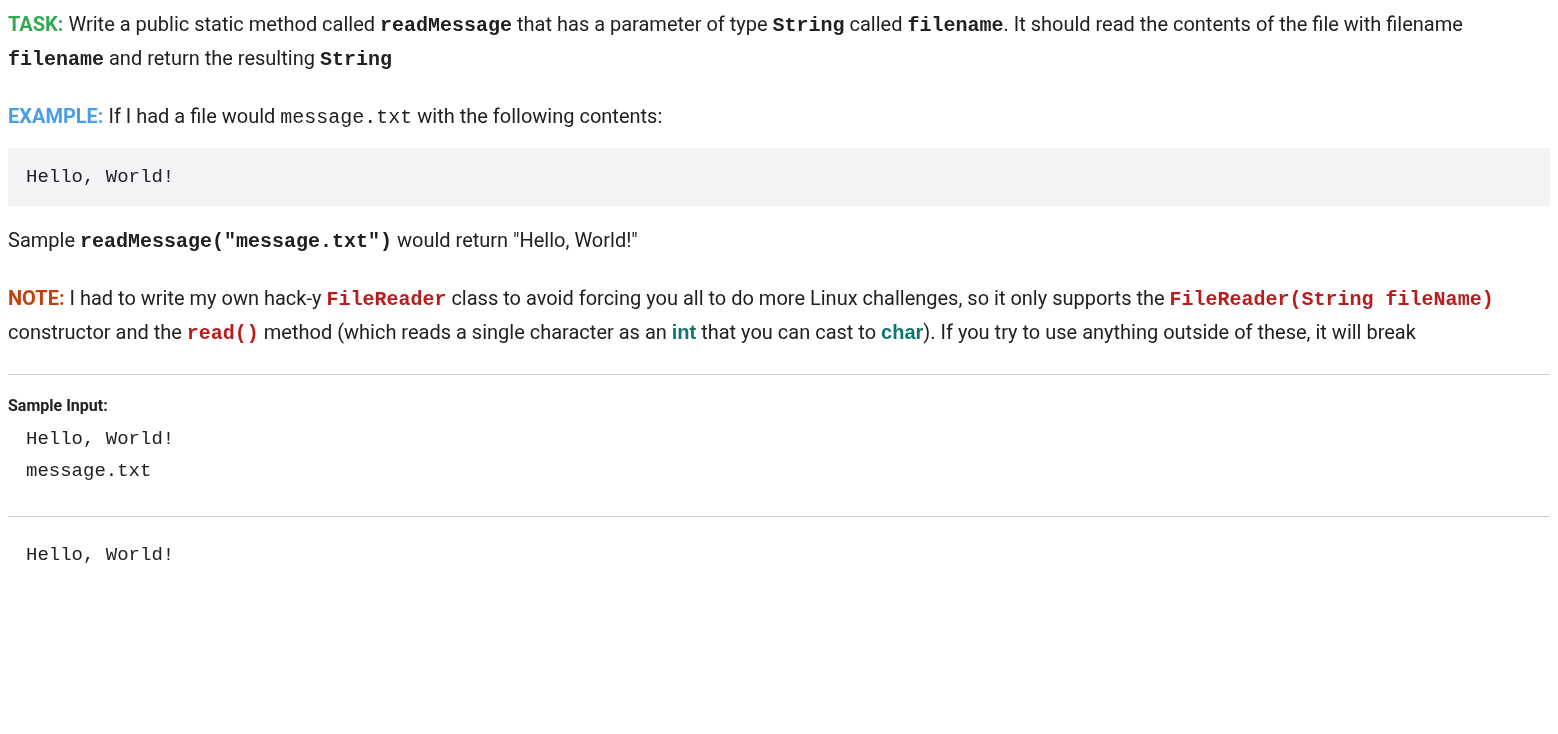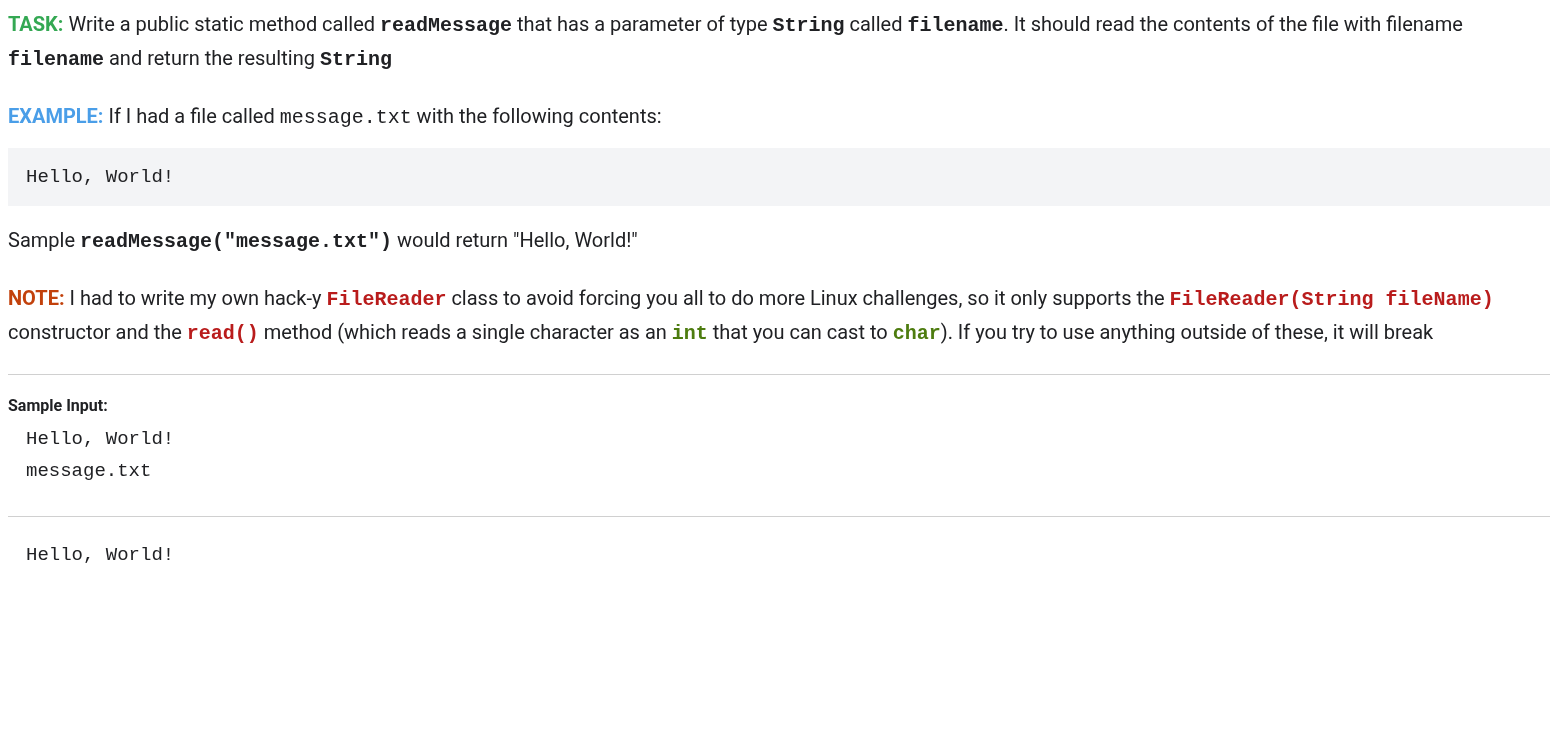--- a/index.html
+++ b/index.html
@@ -37,22 +37,22 @@
     .mono-bold {
       font-family: "SFMono-Regular", Consolas, "Liberation Mono", Menlo, Courier, monospace;
       font-weight: 700;
     }
     .code-link-blue {
       color: #b91c1c;
       font-family: "SFMono-Regular", Consolas, "Liberation Mono", Menlo, Courier, monospace;
       font-weight: 700;
     }
     .code-link-green {
-      color: #4d7c0f;
-      font-family: Liberation Mono, monospace;
+      color: #0f766e;
+      font-family: Liberation Sans, sans-serif;
       font-weight: 700;
     }
     .pre-block {
       background: #f3f4f6;
       padding: 14px 18px;
       font-family: "SFMono-Regular", Consolas, "Liberation Mono", Menlo, Courier, monospace;
       font-size: 19px;
       margin-top: 14px;
       margin-bottom: 18px;
       white-space: pre;
@@ -81,21 +81,21 @@
 <body>
 
 <div class="section">
   <p>
     <span class="label-task">TASK:</span><span> Write a public static method called </span><span class="mono-bold">readMessage</span><span> that has a parameter of type </span><span class="mono-bold">String</span><span> called </span><span class="mono-bold">filename</span><span>. It should read the contents of the file with filename </span><span class="mono-bold">filename</span><span> and return the resulting </span><span class="mono-bold">String</span>
   </p>
 </div>
 
 <div class="section">
   <p>
-    <span class="label-example">EXAMPLE:</span><span> If I had a file called </span><span class="mono">message.txt</span><span> with the following contents:</span>
+    <span class="label-example">EXAMPLE:</span><span> If I had a file would </span><span class="mono">message.txt</span><span> with the following contents:</span>
   </p>
   <div class="pre-block">Hello, World!</div>
   <p>
     <span>Sample </span><span class="mono-bold">readMessage("message.txt")</span><span> would return "Hello, World!"</span>
   </p>
 </div>
 
 <div class="section">
   <p>
     <span class="label-note">NOTE:</span><span> I had to write my own hack-y </span><span class="code-link-blue">FileReader</span><span> class to avoid forcing you all to do more Linux challenges, so it only supports the </span><span class="code-link-blue">FileReader(String fileName)</span><span> constructor and the </span><span class="code-link-blue">read()</span><span> method (which reads a single character as an </span><span class="code-link-green">int</span><span> that you can cast to </span><span class="code-link-green">char</span><span>). If you try to use anything outside of these, it will break</span>

